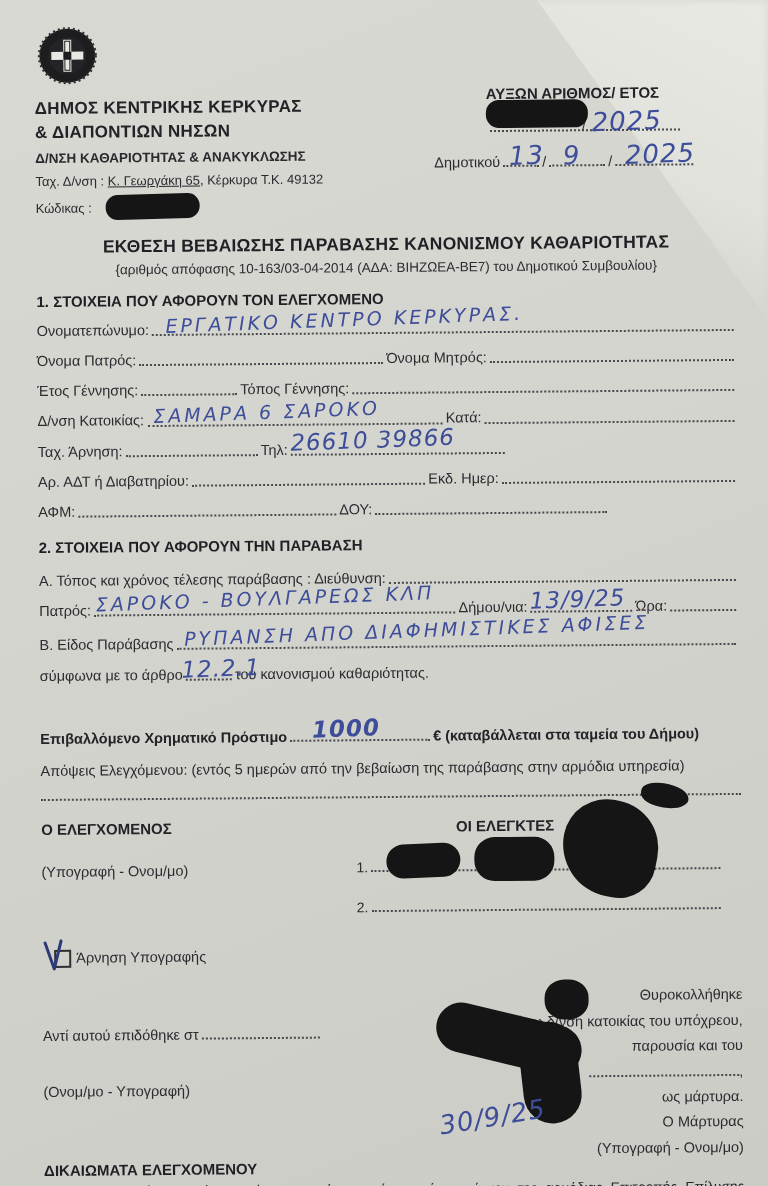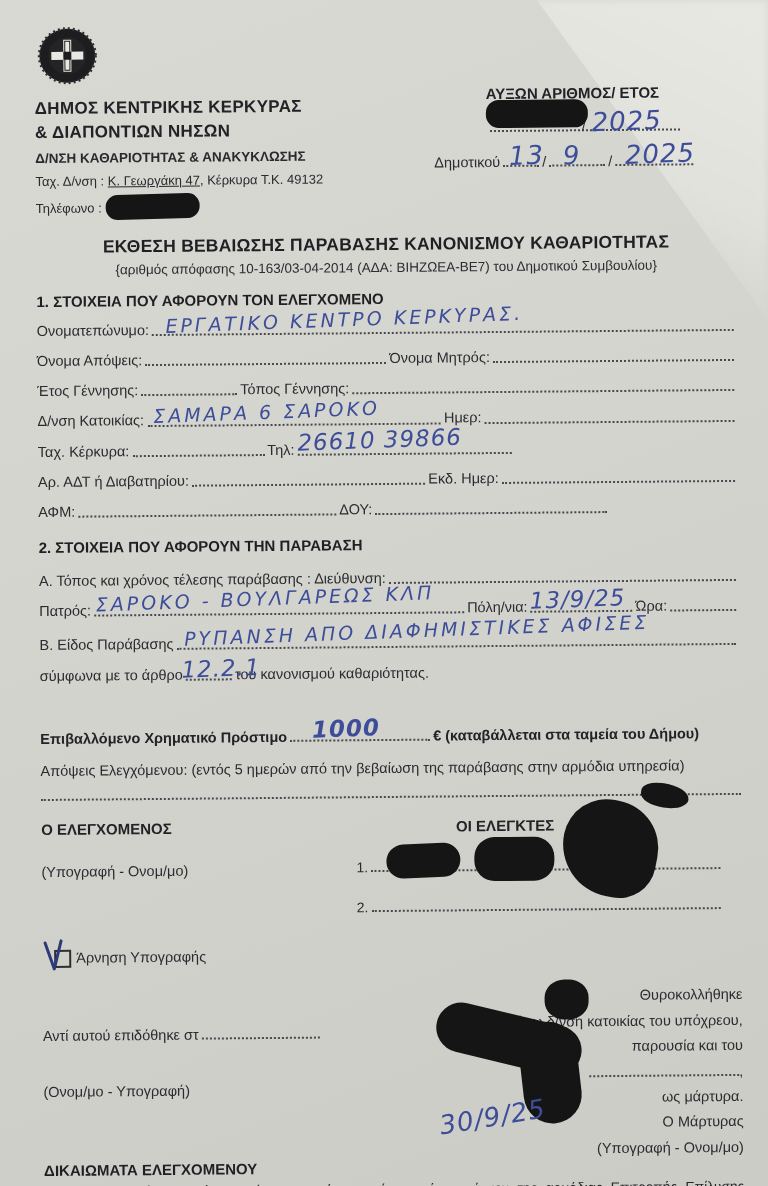--- a/index.html
+++ b/index.html
@@ -89,24 +89,24 @@
         <rect x="29" y="15" width="8" height="32" fill="#e9e9e4"></rect>
         <rect x="17" y="27" width="32" height="8" fill="#e9e9e4"></rect>
         <rect x="29" y="27" width="8" height="8" fill="#1d1d20"></rect>
         <rect x="30.5" y="16.5" width="5" height="29" fill="none" stroke="#1d1d20" stroke-width="1"></rect>
       </svg>
       <div class="org1">ΔΗΜΟΣ ΚΕΝΤΡΙΚΗΣ ΚΕΡΚΥΡΑΣ</div>
       <div class="org2">&amp; ΔΙΑΠΟΝΤΙΩΝ ΝΗΣΩΝ</div>
       <div class="dept">Δ/ΝΣΗ ΚΑΘΑΡΙΟΤΗΤΑΣ &amp; ΑΝΑΚΥΚΛΩΣΗΣ</div>
       <div class="addr">
         <span>Ταχ. Δ/νση</span>
-        <span>: </span><span class="street">Κ. Γεωργάκη 47</span><span>, Κέρκυρα  Τ.Κ. 49132</span>
+        <span>: </span><span class="street">Κ. Γεωργάκη 65</span><span>, Κέρκυρα  Τ.Κ. 49132</span>
       </div>
       <div class="phone">
-        <span>Τηλέφωνο  :</span>
+        <span>Κώδικας  :</span>
         <span class="redact" style="left:70px;top:0;width:94px;height:25px;border-radius:12px;transform:rotate(-1deg);"></span>
       </div>
     </div>
 
     <div class="hdr-right">
       <div class="serial-label">ΑΥΞΩΝ ΑΡΙΘΜΟΣ/ ΕΤΟΣ</div>
       <div class="serial-row">
         <span class="serial-dots"></span>
         <span class="slash">/</span>
         <span class="redact" style="left:52px;top:-4px;width:102px;height:28px;border-radius:13px;"></span>
@@ -137,44 +137,44 @@
   <div class="sec-h">1. ΣΤΟΙΧΕΙΑ ΠΟΥ ΑΦΟΡΟΥΝ ΤΟΝ ΕΛΕΓΧΟΜΕΝΟ</div>
 
   <div class="row">
     <span class="lbl">Ονοματεπώνυμο:</span>
     <span class="line">
         <span class="hw caps" style="left:14px;bottom:-2px;">ΕΡΓΑΤΙΚΟ  ΚΕΝΤΡΟ  ΚΕΡΚΥΡΑΣ.</span>
       </span>
   </div>
 
   <div class="row">
-    <span class="lbl">Όνομα Απόψεις:</span>
+    <span class="lbl">Όνομα Πατρός:</span>
     <span class="line"></span>
     <span class="lbl">Όνομα Μητρός:</span>
     <span class="line"></span>
   </div>
 
   <div class="row">
     <span class="lbl">Έτος Γέννησης:</span>
     <span class="line fix" style="width:96px;"></span>
     <span class="lbl">Τόπος Γέννησης:</span>
     <span class="line"></span>
   </div>
 
   <div class="row">
     <span class="lbl">Δ/νση Κατοικίας:</span>
     <span class="line">
         <span class="hw caps" style="left:6px;bottom:-1px;">ΣΑΜΑΡΑ  6  ΣΑΡΟΚΟ</span>
       </span>
-    <span class="lbl">Ημερ:</span>
+    <span class="lbl">Κατά:</span>
     <span class="line fix" style="width:250px;"></span>
   </div>
 
   <div class="row">
-    <span class="lbl">Ταχ. Κέρκυρα:</span>
+    <span class="lbl">Ταχ. Άρνηση:</span>
     <span class="line fix" style="width:132px;"></span>
     <span class="lbl">Τηλ:</span>
     <span class="line fix" style="width:214px;">
         <span class="hw num" style="left:0;bottom:-1px;">26610 39866</span>
       </span>
   </div>
 
   <div class="row">
     <span class="lbl">Αρ. ΑΔΤ ή Διαβατηρίου:</span>
     <span class="line"></span>
@@ -194,21 +194,21 @@
   <div class="row" style="margin-top:16px;">
     <span class="lbl">Α. Τόπος και χρόνος τέλεσης παράβασης :  Διεύθυνση:</span>
     <span class="line"></span>
   </div>
 
   <div class="row">
     <span class="lbl">Πατρός:</span>
     <span class="line">
         <span class="hw caps" style="left:2px;bottom:0;">ΣΑΡΟΚΟ - ΒΟΥΛΓΑΡΕΩΣ ΚΛΠ</span>
       </span>
-    <span class="lbl">Πόλη/νια:</span>
+    <span class="lbl">Δήμου/νια:</span>
     <span class="line fix" style="width:102px;">
         <span class="hw num" style="left:0;bottom:-2px;">13/9/25</span>
       </span>
     <span class="lbl">Ώρα:</span>
     <span class="line fix" style="width:66px;"></span>
   </div>
 
   <div class="row" style="margin-top:16px;">
     <span class="lbl">Β.   Είδος   Παράβασης</span>
     <span class="line">

